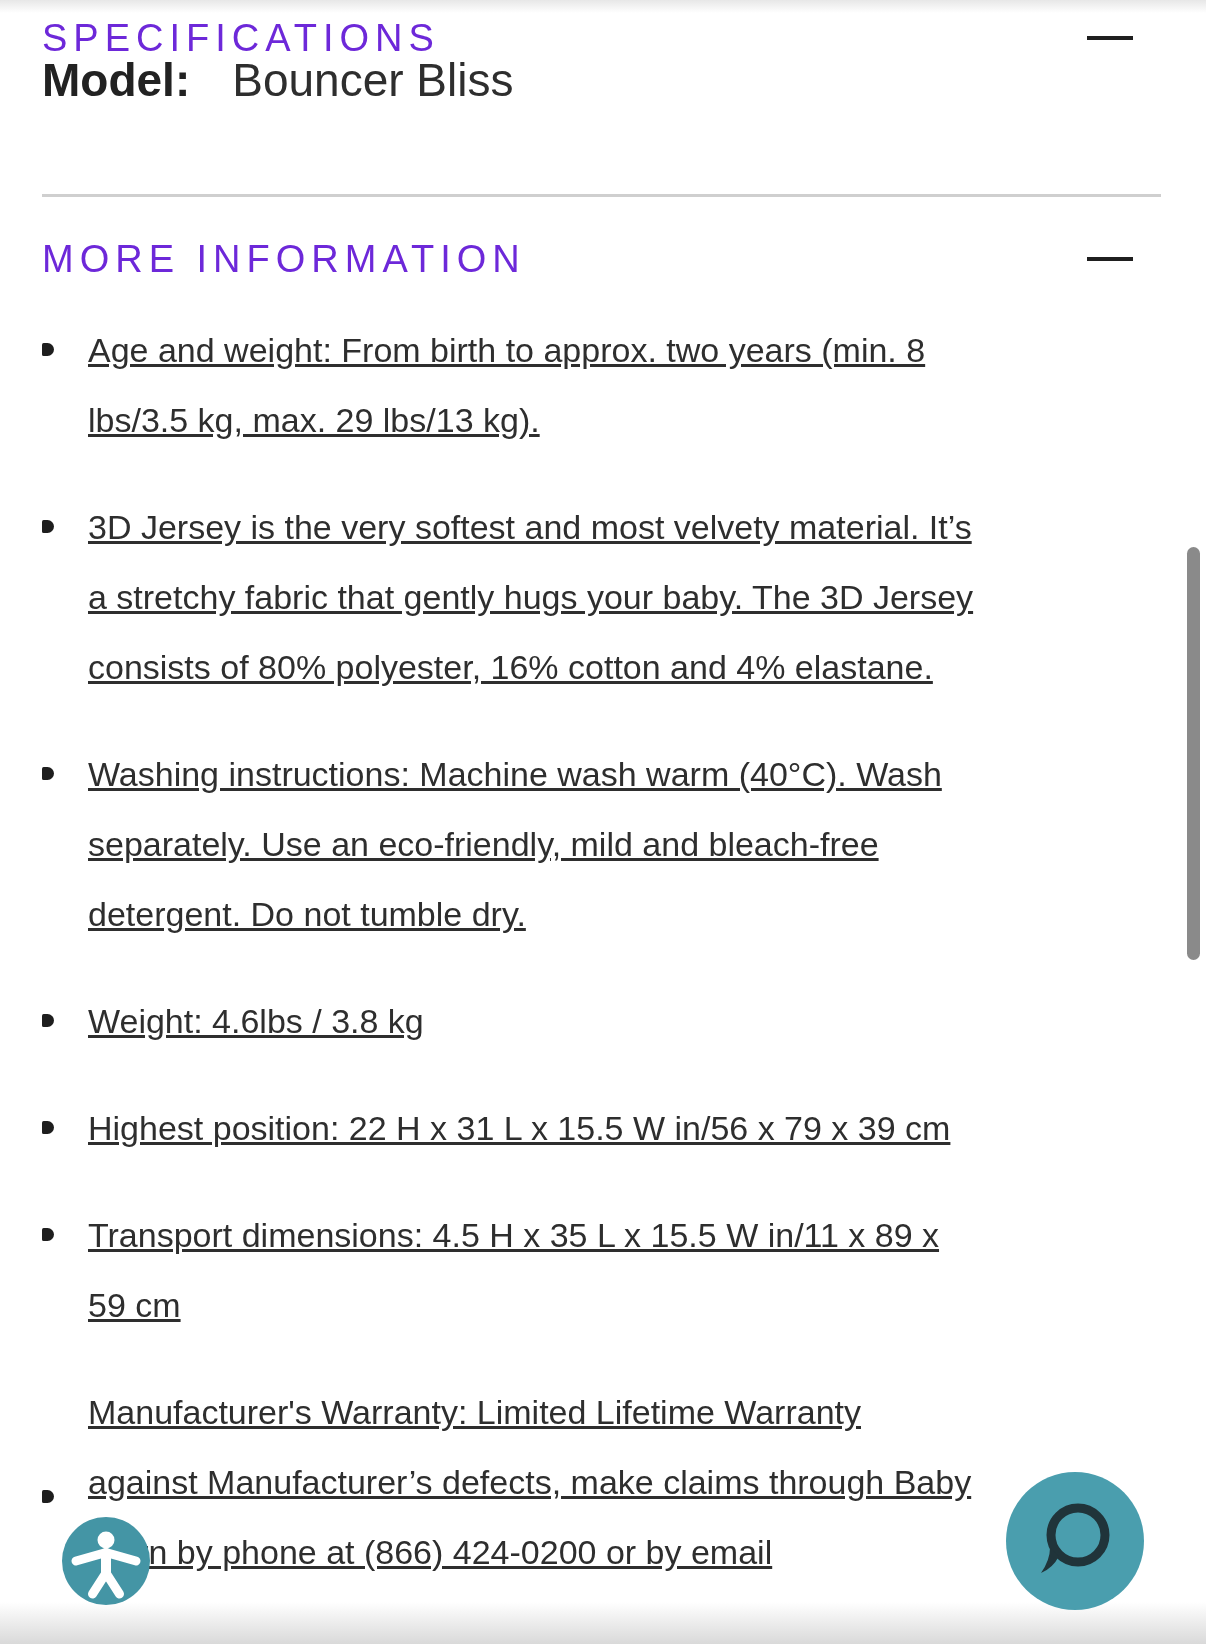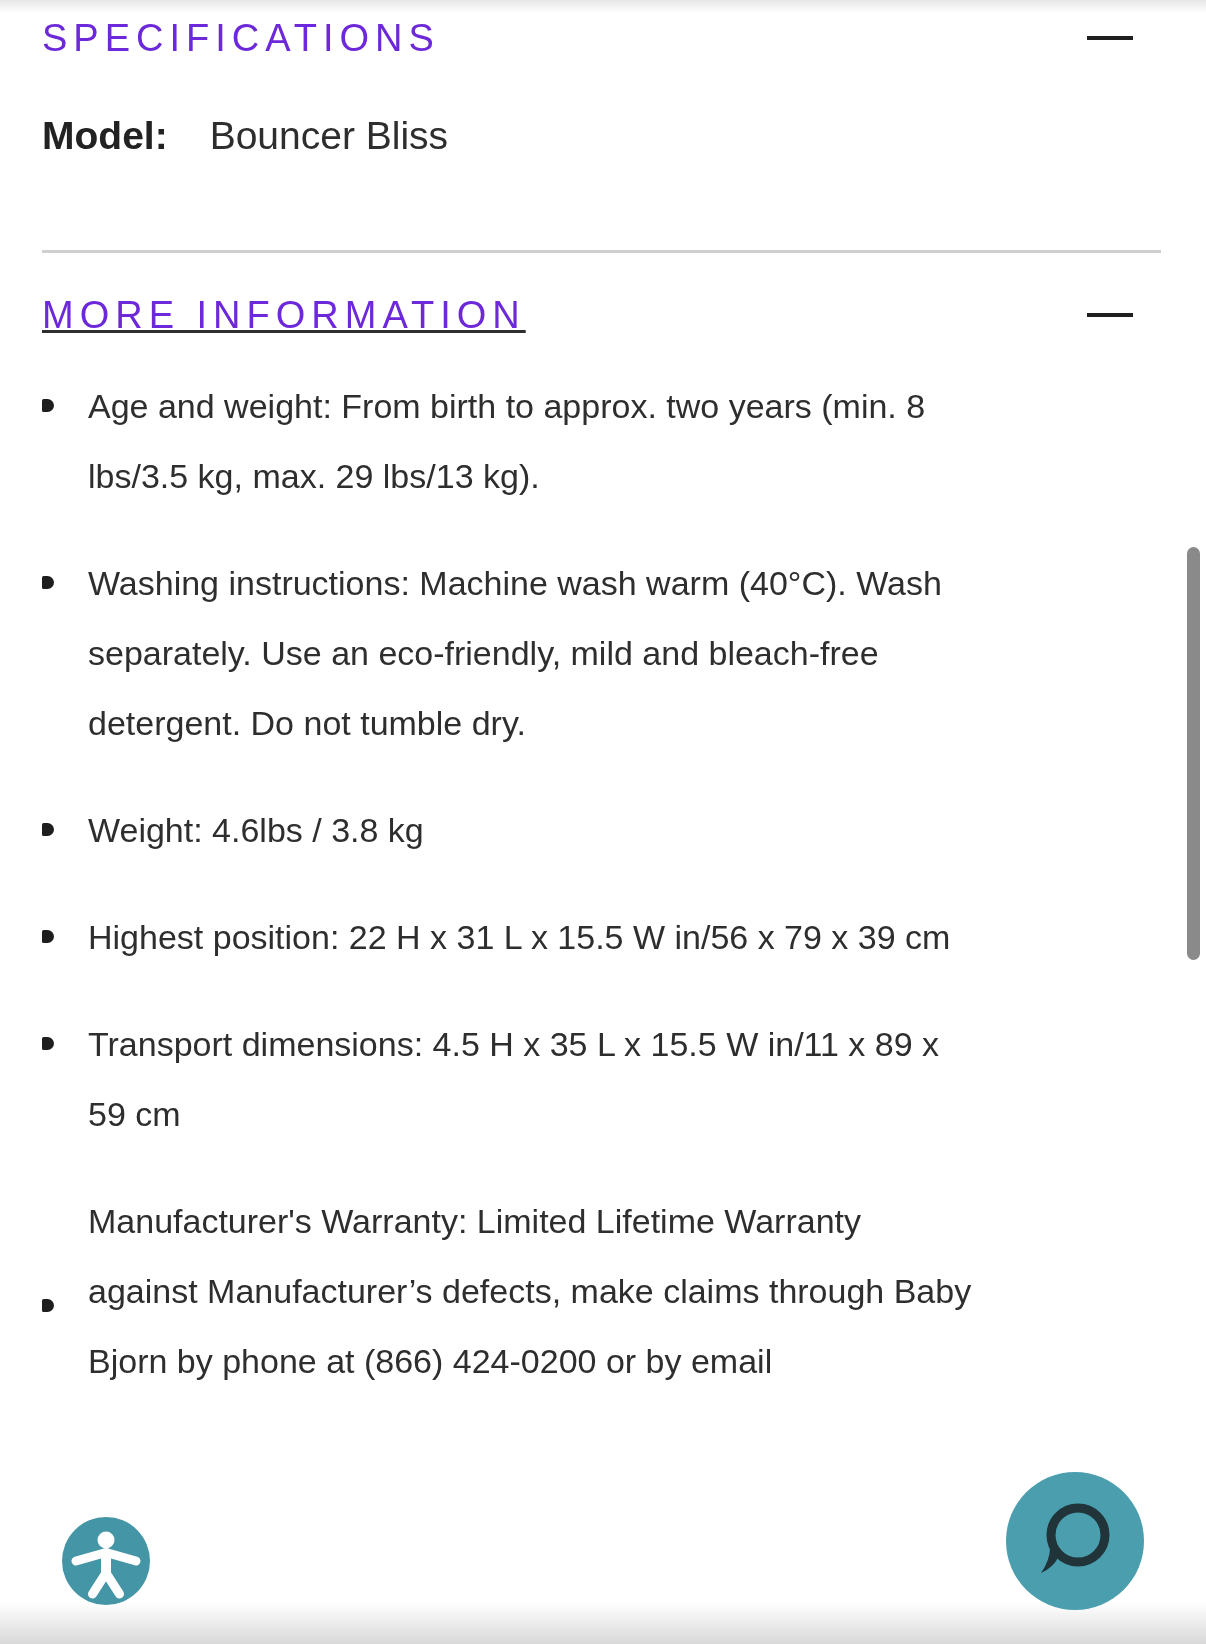--- a/index.html
+++ b/index.html
@@ -48,39 +48,38 @@
   .spec-header { padding-top: 16px; }
   .minus-icon {
     display: block;
     width: 46px;
     height: 4px;
     background: #1f1f1f;
     margin-right: 28px;
     flex: none;
   }
   .model-row {
-    margin-top: 56px;
-    font-size: 39px;
+    font-size: 46px;
     line-height: 40px;
   }
   .model-label {
     font-weight: 700;
     color: #222222;
   }
   .model-value {
     margin-left: 42px;
     color: #2e2e2e;
   }
   .divider {
     border: none;
     height: 3px;
     background: #cfcfcf;
     margin: 94px 0 0 0;
   }
-  .more-header { margin-top: 40px; text-decoration: underline; }
+  .more-header { margin-top: 40px; }
   .bullet-list {
     list-style: none;
     margin: 34px 0 0 0;
     padding: 0;
   }
   .bullet {
     display: flex;
     align-items: flex-start;
     margin: 0 0 37px 0;
   }
@@ -91,20 +90,21 @@
     height: 13px;
     margin-top: 28px;
     background: #1e1e1e;
     border-radius: 2px 8px 8px 2px;
   }
   .bullet-text {
     margin-left: 34px;
     font-size: 34px;
     line-height: 70px;
     color: #2e2e2e;
+    text-decoration: underline;
   }
   .line { white-space: nowrap; }
   .scrollbar-thumb {
     position: absolute;
     right: 6px;
     top: 547px;
     width: 13px;
     height: 413px;
     background: #8a8a8a;
     border-radius: 7px;
@@ -154,20 +154,28 @@
     <h2 class="section-title">MORE INFORMATION</h2>
     <span class="minus-icon"></span>
   </div>
 
   <ul class="bullet-list">
     <li class="bullet">
       <span class="dot"></span>
       <div class="bullet-text">
         <div class="line">Age and weight: From birth to approx. two years (min. 8</div>
         <div class="line">lbs/3.5 kg, max. 29 lbs/13 kg).</div>
+      </div>
+    </li>
+    <li class="bullet">
+      <span class="dot"></span>
+      <div class="bullet-text">
+        <div class="line">3D Jersey is the very softest and most velvety material. It’s</div>
+        <div class="line">a stretchy fabric that gently hugs your baby. The 3D Jersey</div>
+        <div class="line">consists of 80% polyester, 16% cotton and 4% elastane.</div>
       </div>
     </li>
     <li class="bullet">
       <span class="dot"></span>
       <div class="bullet-text">
         <div class="line">Washing instructions: Machine wash warm (40°C). Wash</div>
         <div class="line">separately. Use an eco-friendly, mild and bleach-free</div>
         <div class="line">detergent. Do not tumble dry.</div>
       </div>
     </li>

